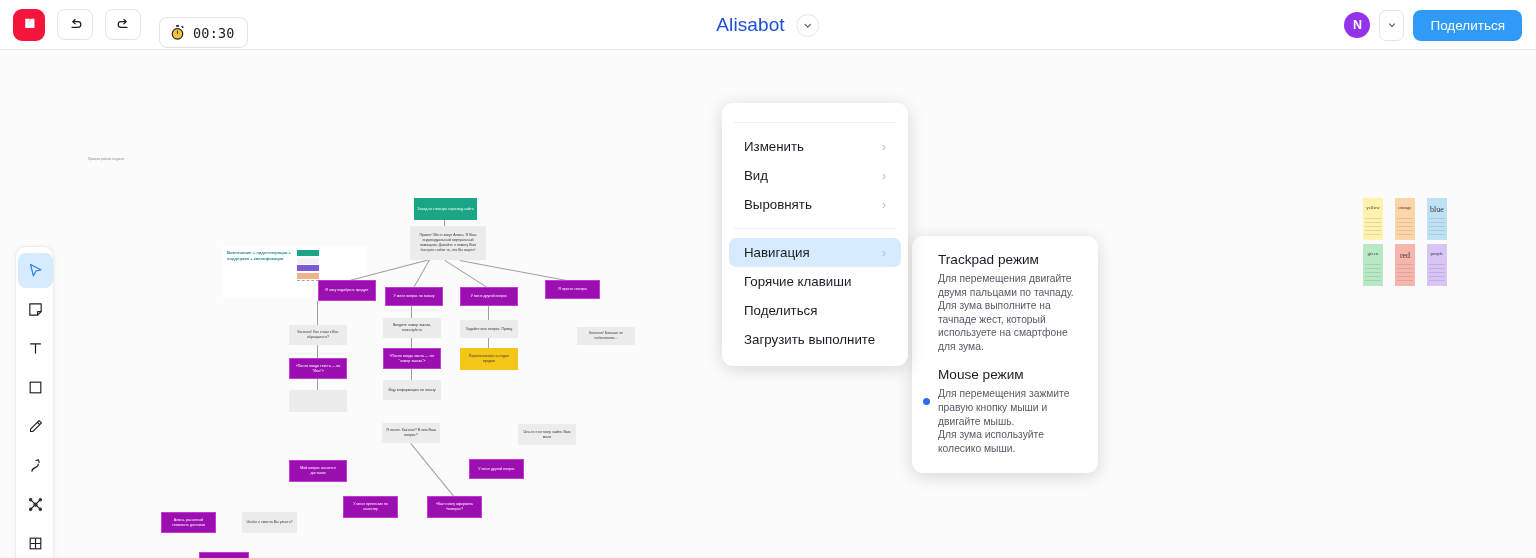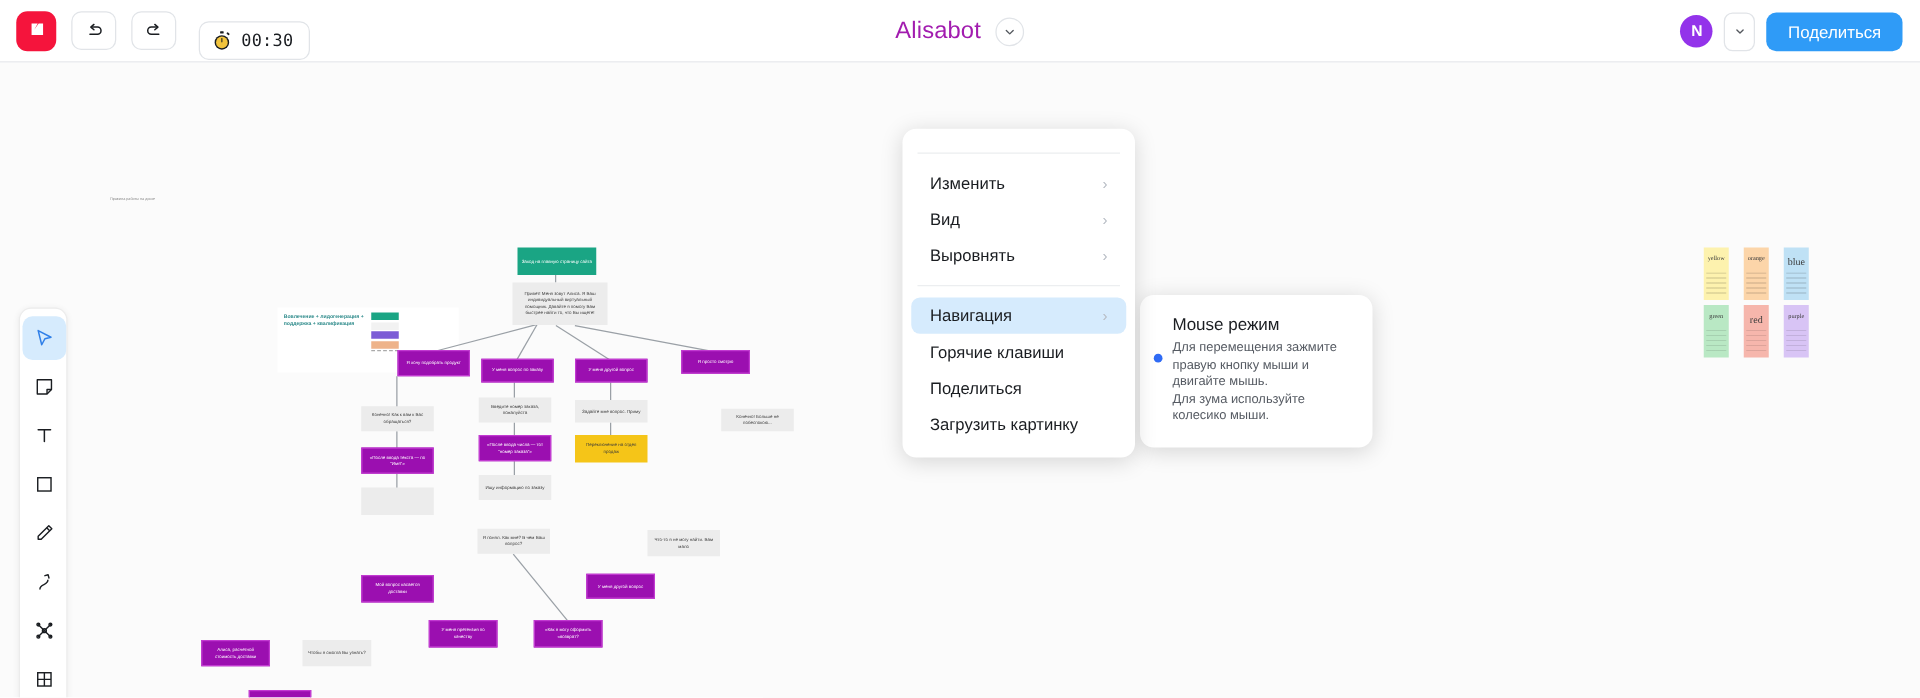--- a/index.html
+++ b/index.html
@@ -45,21 +45,21 @@
   .timer-val {
     font-family: "DejaVu Sans Mono", monospace;
     font-size: 13.5px; color: #1a1d21; letter-spacing: .2px;
   }
 
   .title-wrap {
     position: absolute; left: 50%; top: 0; transform: translateX(-50%);
     height: 50px; display: flex; align-items: center; gap: 12px;
   }
   .board-title {
-    font-size: 19px; color: #a21caf; letter-spacing: .1px;
+    font-size: 19px; color: #1d4ed8; letter-spacing: .1px;
     cursor: pointer; white-space: nowrap;
   }
   .circle-chevron {
     width: 23px; height: 23px; border-radius: 50%;
     border: 1px solid #e1e4e8; background: #fff;
     display: flex; align-items: center; justify-content: center;
     cursor: pointer;
   }
 
   .header-right {
@@ -434,25 +434,29 @@
           <span>Навигация</span>
           <span class="arrow">›</span>
         </div>
         <div class="menu-item">
           <span>Горячие клавиши</span>
         </div>
         <div class="menu-item">
           <span>Поделиться</span>
         </div>
         <div class="menu-item">
-          <span>Загрузить картинку</span>
+          <span>Загрузить выполните</span>
         </div>
       </div>
 
     <div class="submenu" id="submenu-root">
+        <div class="sub-group">
+          <div class="sub-h">Trackpad режим</div>
+          <div class="sub-p">Для перемещения двигайте двумя пальцами по тачпаду. Для зума выполните на тачпаде жест, который используете на смартфоне для зума.</div>
+        </div>
         <div class="sub-group">
           <span class="sub-dot"></span>
           <div class="sub-h">Mouse режим</div>
           <div class="sub-p">Для перемещения зажмите правую кнопку мыши и двигайте мышь.<br>Для зума используйте колесико мыши.</div>
         </div>
       </div>
 
   </div>
 </div>
 

